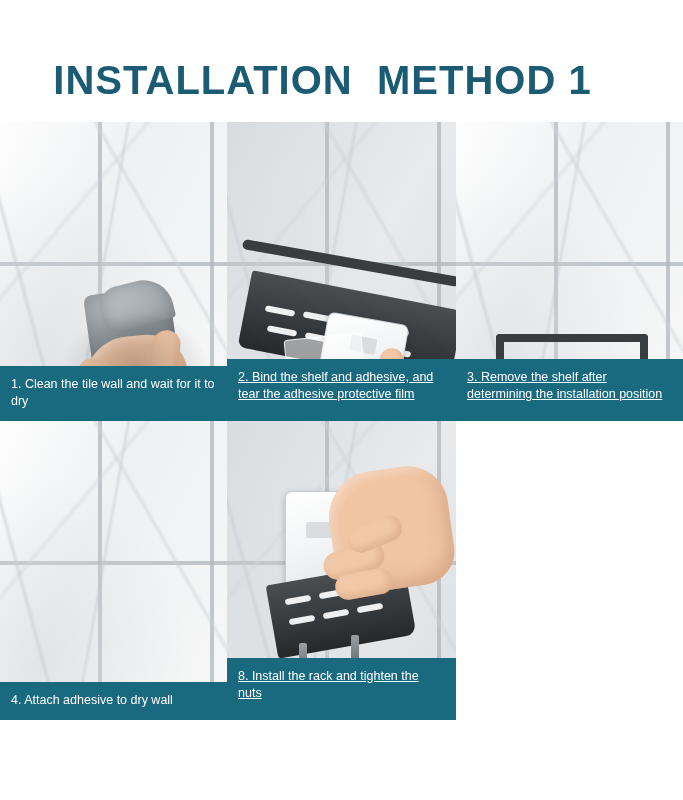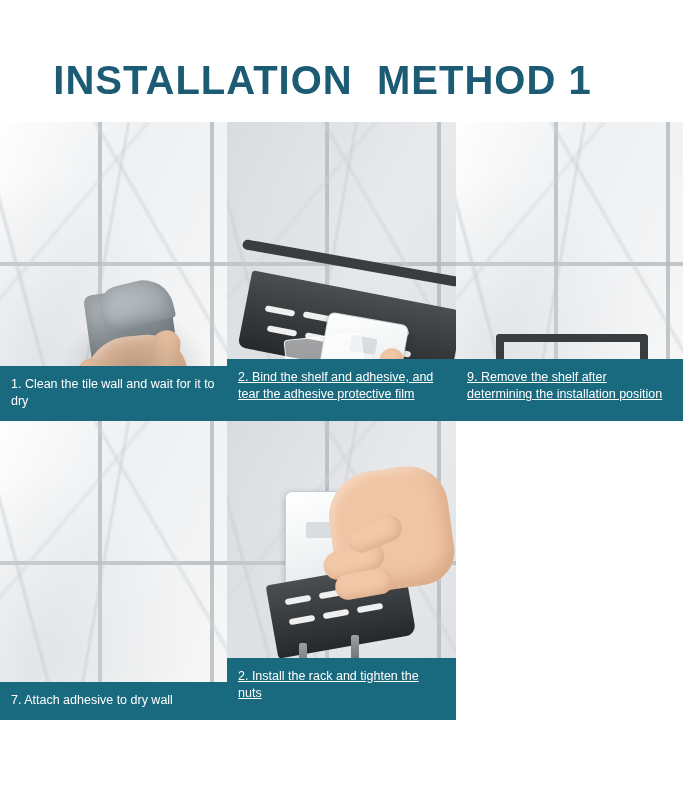--- a/index.html
+++ b/index.html
@@ -231,29 +231,29 @@
         <div class="slot" style="left:146px; top:254px; width:24px; height:5px;"></div>
         <div class="slot" style="left:50px; top:266px; width:24px; height:5px;"></div>
         <div class="slot" style="left:82px; top:266px; width:24px; height:5px;"></div>
         <div class="slot" style="left:114px; top:266px; width:24px; height:5px;"></div>
         <div class="slot" style="left:146px; top:266px; width:24px; height:5px;"></div>
 
         <div class="hand" style="left:170px; top:262px; width:86px; height:78px; border-radius:44px 10px 10px 44px;"></div>
         <div class="finger" style="left:160px; top:268px; width:46px; height:22px; transform:rotate(-8deg);"></div>
         <div class="finger" style="left:166px; top:246px; width:42px; height:20px; transform:rotate(-16deg);"></div>
       </div>
-      <div class="caption tall">9. Remove the shelf after determining the installation position</div>
+      <div class="caption tall">3. Remove the shelf after determining the installation position</div>
     </div>
 
     <div class="cell">
       <div class="photo">
         <div class="tilewall"></div>
 
       </div>
-      <div class="caption">7. Attach adhesive to dry wall</div>
+      <div class="caption">4. Attach adhesive to dry wall</div>
     </div>
 
     <div class="cell">
       <div class="photo">
         <div class="tilewall dark"></div>
         <div class="adhesive" style="left:58px; top:70px; width:66px; height:96px;">
           <div class="tab" style="left:20px; top:30px; width:26px; height:16px;"></div>
         </div>
 
         <div class="shelf-body" style="left:44px; top:152px; width:140px; height:74px; transform:rotate(-10deg); border-radius:4px 10px 10px 4px;"></div>
@@ -264,18 +264,18 @@
         <div class="slot" style="left:96px; top:190px; width:26px; height:6px; transform:rotate(-10deg);"></div>
         <div class="slot" style="left:130px; top:184px; width:26px; height:6px; transform:rotate(-10deg);"></div>
         <div class="screw" style="left:72px; top:222px; width:8px; height:34px;"></div>
         <div class="screw" style="left:124px; top:214px; width:8px; height:34px;"></div>
 
         <div class="hand" style="left:104px; top:48px; width:120px; height:120px; border-radius:46px 40px 34px 40px; transform:rotate(-8deg);"></div>
         <div class="finger" style="left:96px; top:126px; width:62px; height:28px; transform:rotate(-16deg);"></div>
         <div class="finger" style="left:108px; top:150px; width:58px; height:26px; transform:rotate(-10deg);"></div>
         <div class="finger" style="left:120px; top:100px; width:56px; height:26px; transform:rotate(-22deg);"></div>
       </div>
-      <div class="caption tall">2. Install the rack and tighten the nuts</div>
+      <div class="caption tall">8. Install the rack and tighten the nuts</div>
     </div>
 
 
   </div>
 </div>
 
 </body></html>

